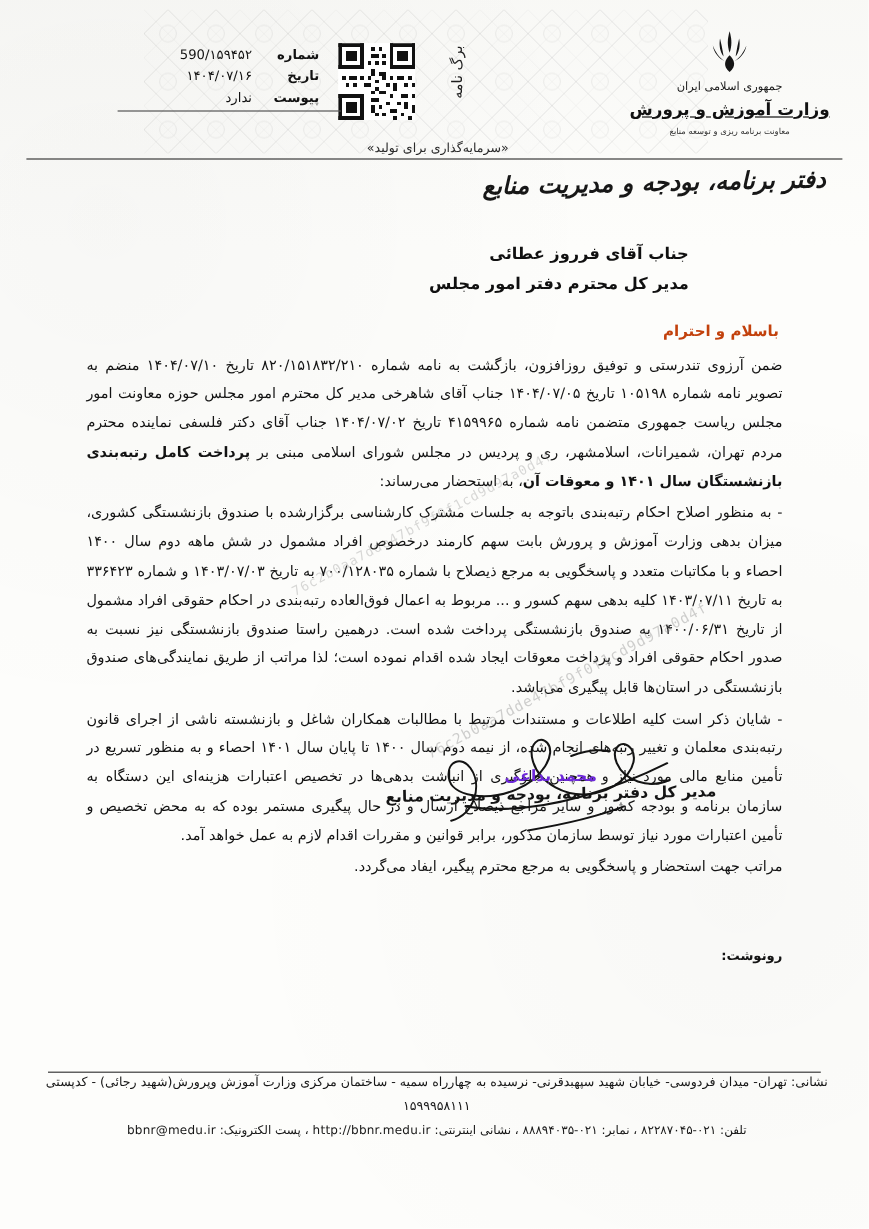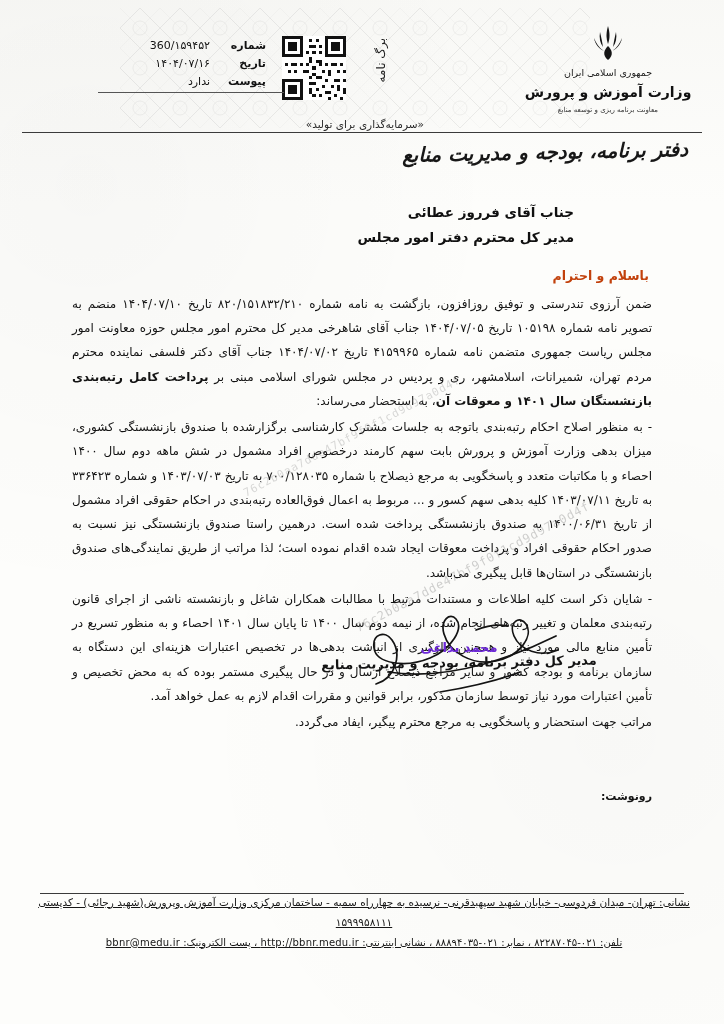--- a/index.html
+++ b/index.html
@@ -61,20 +61,21 @@
   .logo-line-1 {
     font-size: 9.5px;
     color: #1a1a1a;
     letter-spacing: .2px;
   }
   .logo-line-2 {
     font-size: 14px;
     font-weight: bold;
     color: #111;
     margin-top: 1px;
+    text-decoration: underline;
   }
   .logo-line-3 {
     font-size: 7px;
     color: #333;
     margin-top: 2px;
   }
   
   .letterhead-word {
     position: absolute;
     right: 318px;
@@ -247,21 +248,20 @@
   }
   .footer {
     position: absolute;
     bottom: 72px;
     right: 30px;
     left: 34px;
     text-align: center;
     font-size: 10.5px;
     color: #161616;
     line-height: 1.95;
-    text-decoration: underline;
   }
   .footer-row2 {
     font-size: 10px;
     letter-spacing: .2px;
   }
   
   .watermark {
     position: absolute;
     top: 560px;
     right: 120px;
@@ -379,21 +379,21 @@
         <rect x="12" y="19" width="1" height="1"></rect>
           <rect x="15" y="20" width="1" height="1"></rect>
         <rect x="17" y="19" width="1" height="1"></rect>
           <rect x="19" y="20" width="1" height="1"></rect>
       </g>
     </svg>
 
     <div class="meta">
       <div class="meta-row">
         <span class="meta-label">شماره</span>
-        <span class="meta-value">360/۱۵۹۴۵۲</span>
+        <span class="meta-value">590/۱۵۹۴۵۲</span>
       </div>
       <div class="meta-row">
         <span class="meta-label">تاریخ</span>
         <span class="meta-value">۱۴۰۴/۰۷/۱۶</span>
       </div>
       <div class="meta-row">
         <span class="meta-label">پیوست</span>
         <span class="meta-value">ندارد</span>
       </div>
     </div>

